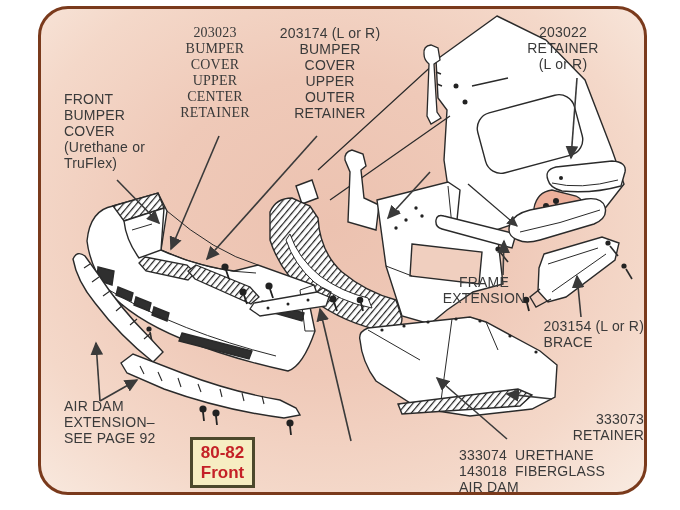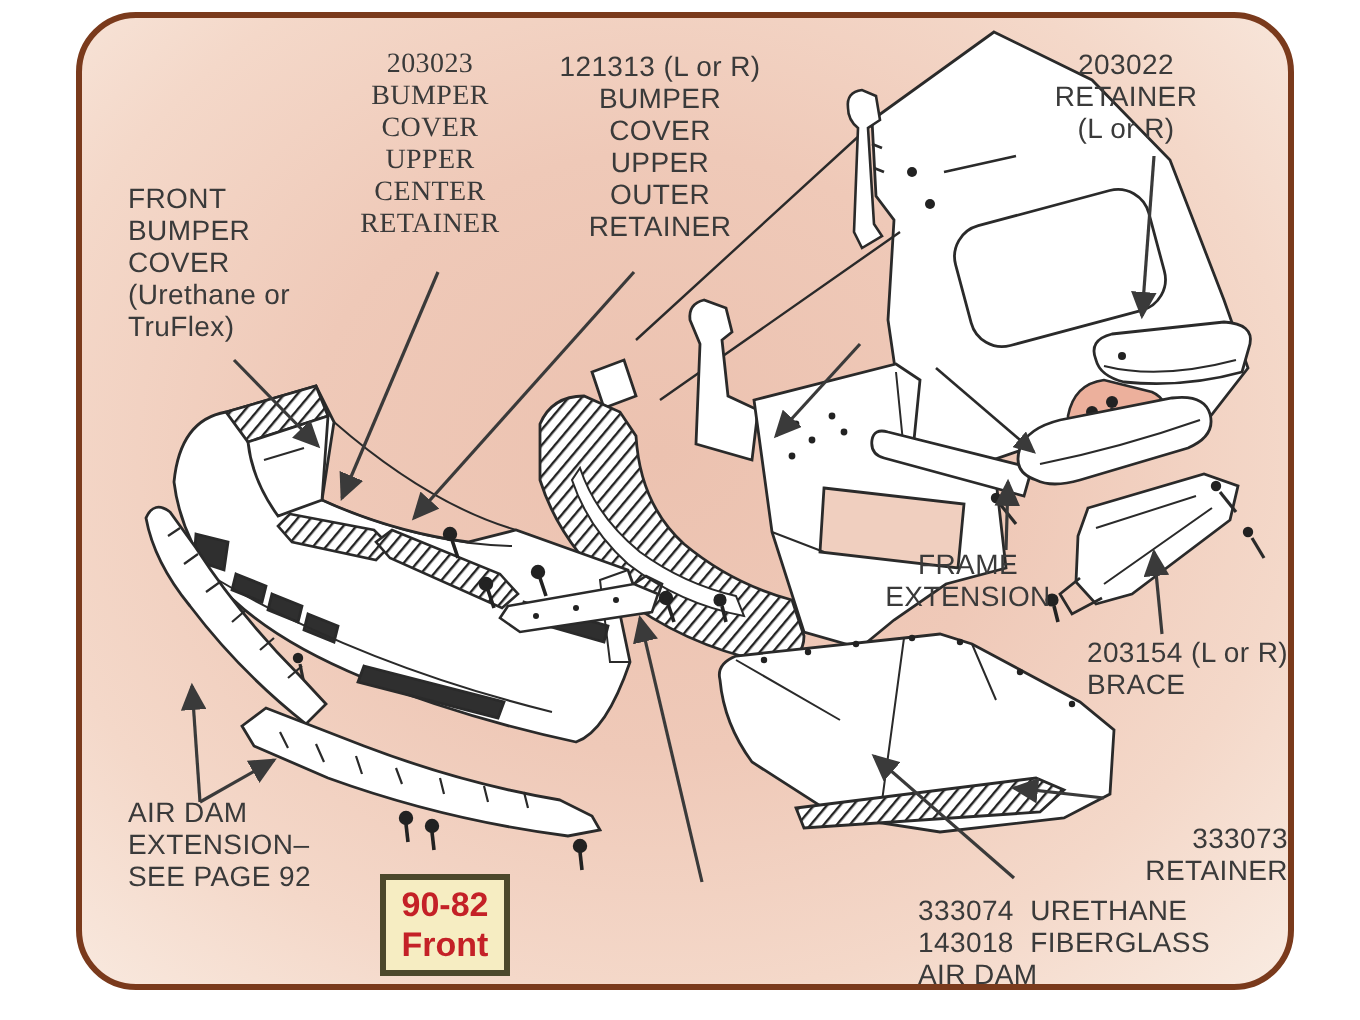--- a/index.html
+++ b/index.html
@@ -221,21 +221,21 @@
 BUMPER
 COVER
 (Urethane or
 TruFlex)</div>
   <div class="lbl lbl-ucr">203023
 BUMPER
 COVER
 UPPER
 CENTER
 RETAINER</div>
-  <div class="lbl lbl-uor">121313 (L or R)
+  <div class="lbl lbl-uor">203174 (L or R)
 BUMPER
 COVER
 UPPER
 OUTER
 RETAINER</div>
   <div class="lbl lbl-r203022">203022
 RETAINER
 (L or R)</div>
   <div class="lbl lbl-frameext">FRAME
 EXTENSION</div>
@@ -244,16 +244,16 @@
   <div class="lbl lbl-r333073">333073
 RETAINER</div>
   <div class="lbl lbl-airdam">333074  URETHANE
 143018  FIBERGLASS
 AIR DAM</div>
   <div class="lbl lbl-ade">AIR DAM
 EXTENSION–
 SEE PAGE 92</div>
 
   <div class="badge">
-    <div>90-82</div>
+    <div>80-82</div>
     <div>Front</div>
   </div>
 </div>
 
 </body></html>

